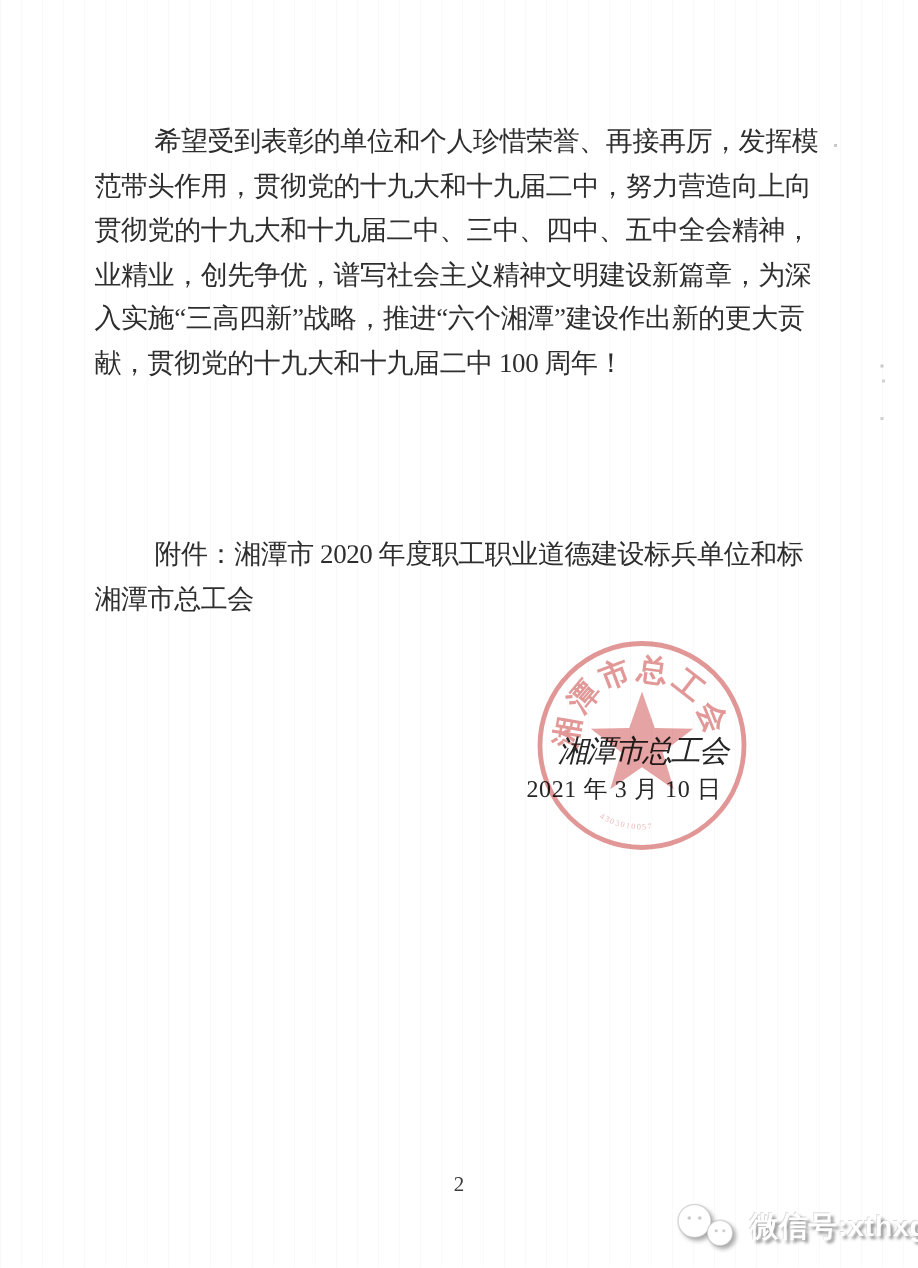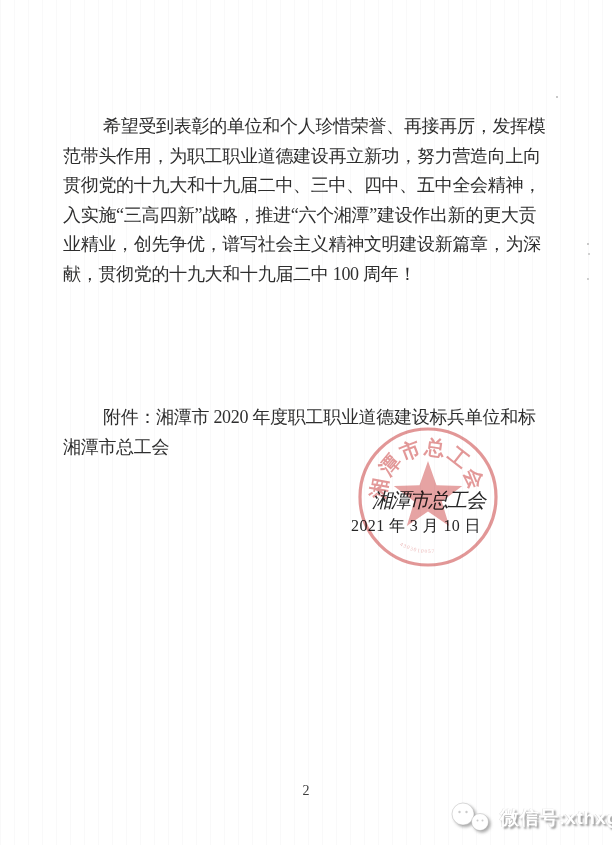--- a/index.html
+++ b/index.html
@@ -5,22 +5,22 @@
   html,body { margin:0; padding:0; }
   body { width:612px; height:845px; }
   .page {
     position:relative; width:612px; height:845px; overflow:hidden;
     background:
       repeating-linear-gradient(90deg, rgba(150,150,160,0.055) 0px, rgba(150,150,160,0.055) 1px, transparent 1px, transparent 14px),
       #ffffff;
     font-family:"Liberation Serif","DejaVu Serif",serif;
     color:#2e2e2e;
   }
-  .body-text { position:absolute; left:63px; top:80px; width:490px;margin-top:32px; }
-  .attachment { position:absolute; left:63px; top:355px; width:490px;margin-top:48px; }
+  .body-text { position:absolute; left:63px; top:80px; width:490px; }
+  .attachment { position:absolute; left:63px; top:355px; width:490px; }
   .line { height:29.5px; line-height:29.5px; font-size:18px; letter-spacing:-0.3px; white-space:nowrap; }
   .indent { padding-left:40px; }
 
   .signature {
     position:absolute; left:372px; top:487px; z-index:2;
     font-size:20px; letter-spacing:-1.2px; white-space:nowrap; color:#262626;font-style:italic;
   }
   .date {
     position:absolute; left:351px; top:516px; z-index:2;
     font-size:16px; letter-spacing:0.4px; white-space:nowrap; color:#262626;
@@ -50,24 +50,24 @@
   .specks { position:absolute; left:0; top:0; width:2px; height:2px; background:transparent;
     box-shadow: 587px 243px 0 0 #c9c9c9, 588px 253px 0 0 #d2d2d2, 587px 278px 0 0 #cfcfcf, 556px 96px 0 0 #c9c9c9; }
 </style>
 </head>
 <body>
 
 <div class="page">
 
   <div class="body-text">
     <div class="line indent">希望受到表彰的单位和个人珍惜荣誉、再接再厉，发挥模</div>
-    <div class="line">范带头作用，为职工职业道德建设再立新功，努力营造向上向</div>
+    <div class="line">范带头作用，贯彻党的十九大和十九届二中，努力营造向上向</div>
     <div class="line">贯彻党的十九大和十九届二中、三中、四中、五中全会精神，</div>
+    <div class="line">业精业，创先争优，谱写社会主义精神文明建设新篇章，为深</div>
     <div class="line">入实施“三高四新”战略，推进“六个湘潭”建设作出新的更大贡</div>
-    <div class="line">业精业，创先争优，谱写社会主义精神文明建设新篇章，为深</div>
     <div class="line">献，贯彻党的十九大和十九届二中 100 周年！</div>
   </div>
 
   <div class="attachment">
     <div class="line indent">附件：湘潭市 2020 年度职工职业道德建设标兵单位和标</div>
     <div class="line">湘潭市总工会</div>
   </div>
 
   <div class="signature">湘潭市总工会</div>
   <div class="date">2021 年 3 月 10 日</div>

